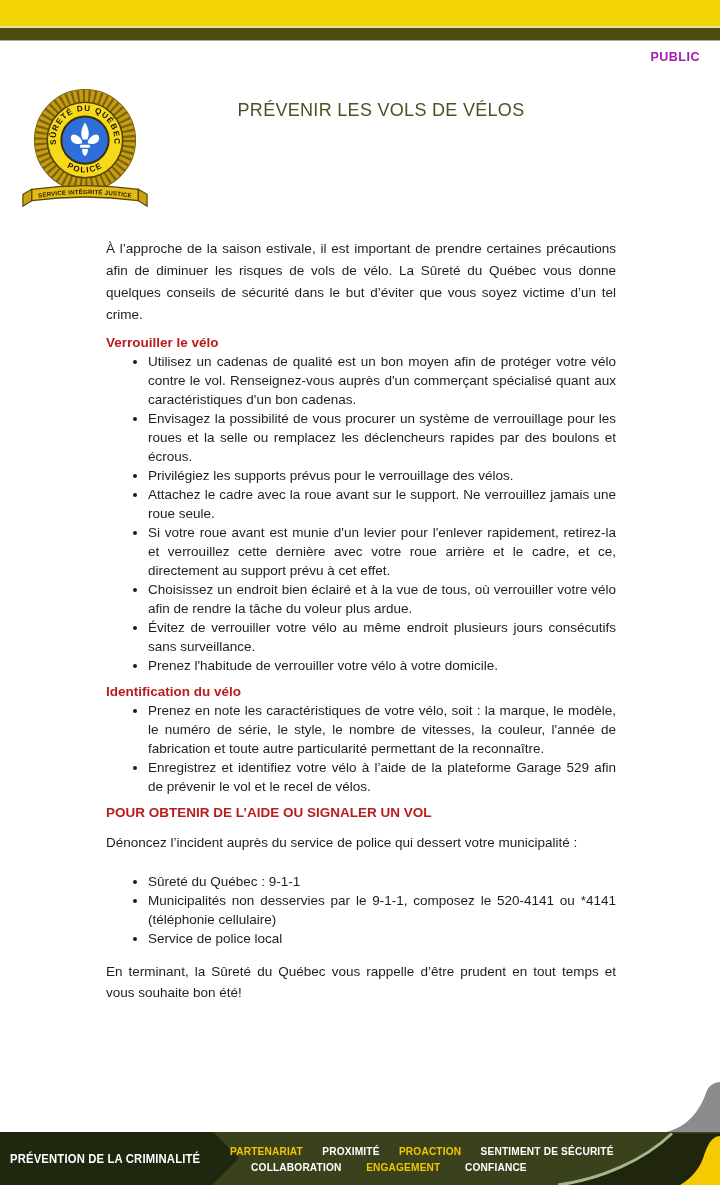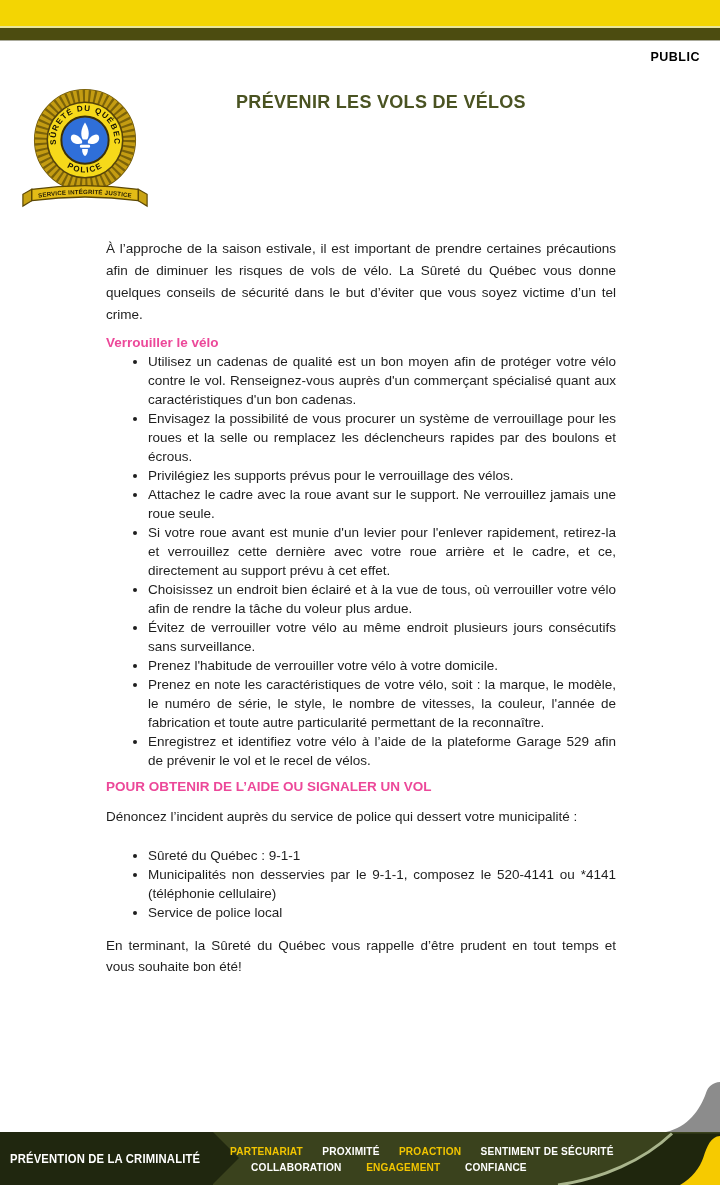--- a/index.html
+++ b/index.html
@@ -6,32 +6,32 @@
   body{width:720px;height:1185px;position:relative;overflow:hidden;background:#ffffff;
        font-family:"Liberation Sans","DejaVu Sans",sans-serif;-webkit-font-smoothing:antialiased;}
   .page{position:absolute;inset:0;background:#ffffff;}
 
   
   .bar-yellow{position:absolute;top:0;left:0;width:720px;height:26px;background:#F3D503;}
   .bar-seam{position:absolute;top:26px;left:0;width:720px;height:2px;background:#E9E49A;}
   .bar-olive{position:absolute;top:28px;left:0;width:720px;height:12px;background:#4C4C10;border-bottom:1px solid #ABAB9C;}
 
   .classification{position:absolute;top:50px;right:20px;font-size:12.5px;font-weight:bold;
-                  color:#000000;letter-spacing:.5px;}
+                  color:#a21caf;letter-spacing:.5px;}
 
-  .doc-title{position:absolute;top:92px;left:106px;width:550px;text-align:center;
-             font-size:18px;font-weight:bold;color:#4A5322;letter-spacing:.3px;}
+  .doc-title{position:absolute;top:100px;left:106px;width:550px;text-align:center;
+             font-size:18px;font-weight:normal;color:#4A5322;letter-spacing:.3px;}
 
   
   .badge{position:absolute;left:16px;top:74px;width:138px;height:140px;}
 
   
   .doc-body{position:absolute;left:106px;top:238px;width:510px;color:#1E1E1E;font-size:13.5px;}
   .intro{margin:0;line-height:22px;text-align:justify;}
-  .sec-heading{margin:7px 0 0;line-height:19px;font-size:13.5px;font-weight:bold;color:#ec4899;}
+  .sec-heading{margin:7px 0 0;line-height:19px;font-size:13.5px;font-weight:bold;color:#b91c1c;}
   .doc-body ul{margin:0;padding-left:42px;line-height:19px;}
   .doc-body li{text-align:justify;}
   .report-heading{}
   .lead{margin:11px 0 0;line-height:19px;}
   ul.report-list{margin-top:20px;}
   .closing{margin:13px 0 0;line-height:21px;text-align:justify;}
 
   
   .footer-band{position:absolute;left:0;top:1132px;width:720px;height:53px;background:#3A421D;}
   .footer-block{position:absolute;left:0;top:0;width:213px;height:59px;background:#20270F;}
@@ -109,20 +109,21 @@
     <ul>
 
     <li>Privilégiez les supports prévus pour le verrouillage des vélos.</li>
         <li>Attachez le cadre avec la roue avant sur le support. Ne verrouillez jamais une roue seule.</li>
         <li>Si votre roue avant est munie d'un levier pour l'enlever rapidement, retirez-la et verrouillez cette dernière avec votre roue arrière et le cadre, et ce, directement au support prévu à cet effet.</li>
         <li>Choisissez un endroit bien éclairé et à la vue de tous, où verrouiller votre vélo afin de rendre la tâche du voleur plus ardue.</li>
         <li>Évitez de verrouiller votre vélo au même endroit plusieurs jours consécutifs sans surveillance.</li>
         <li>Prenez l'habitude de verrouiller votre vélo à votre domicile.</li>
       </ul>
 
+    <h3 class="sec-heading">Identification du vélo</h3>
     <ul>
 
     <li>Prenez en note les caractéristiques de votre vélo, soit : la marque, le modèle, le numéro de série, le style, le nombre de vitesses, la couleur, l'année de fabrication et toute autre particularité permettant de la reconnaître.</li>
         <li>Enregistrez et identifiez votre vélo à l’aide de la plateforme Garage 529 afin de prévenir le vol et le recel de vélos.</li>
       </ul>
 
     <h3 class="sec-heading report-heading">POUR OBTENIR DE L’AIDE OU SIGNALER UN VOL</h3>
     <p class="lead">Dénoncez l’incident auprès du service de police qui dessert votre municipalité :</p>
     <ul class="report-list">
 

